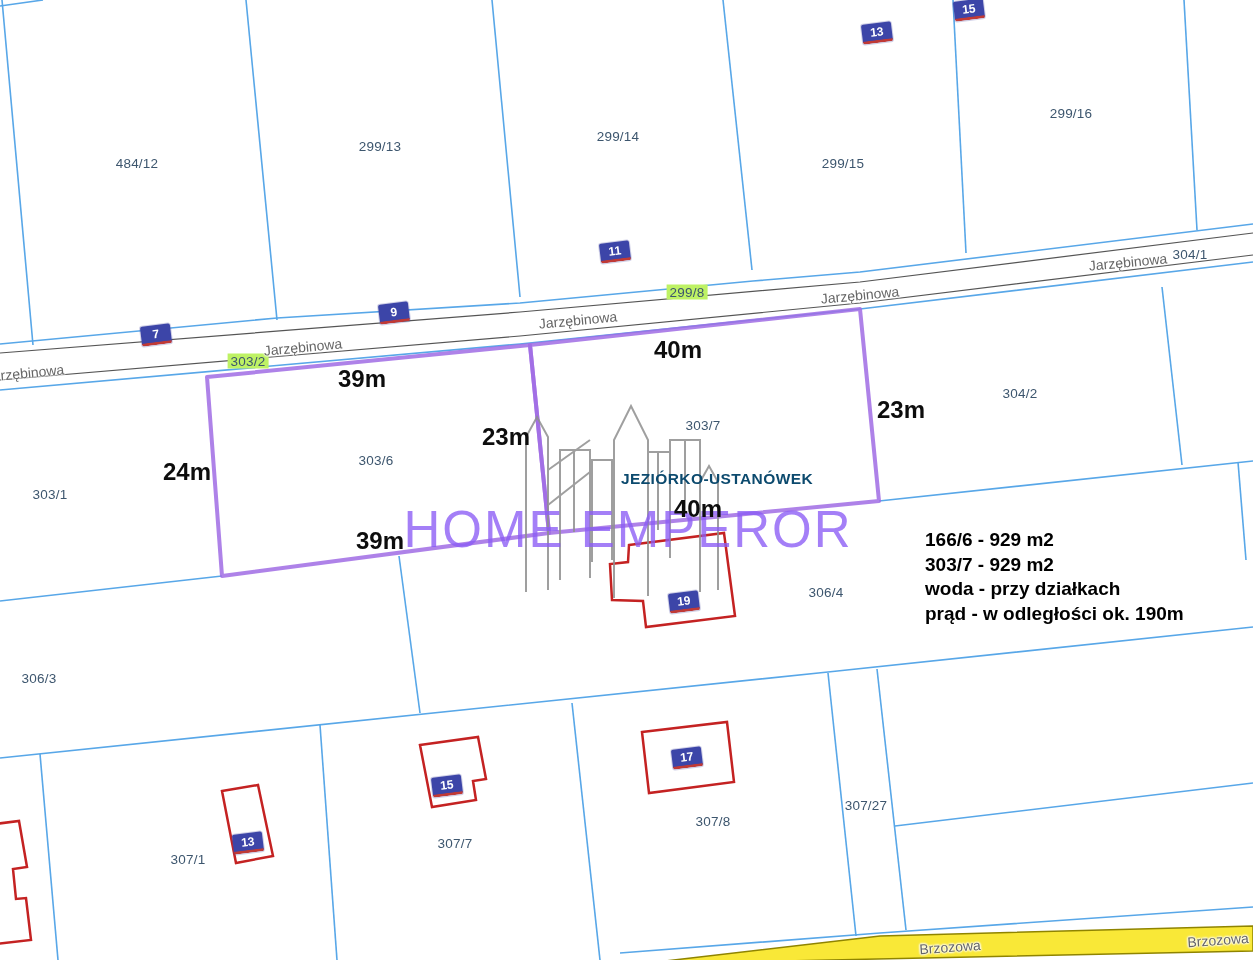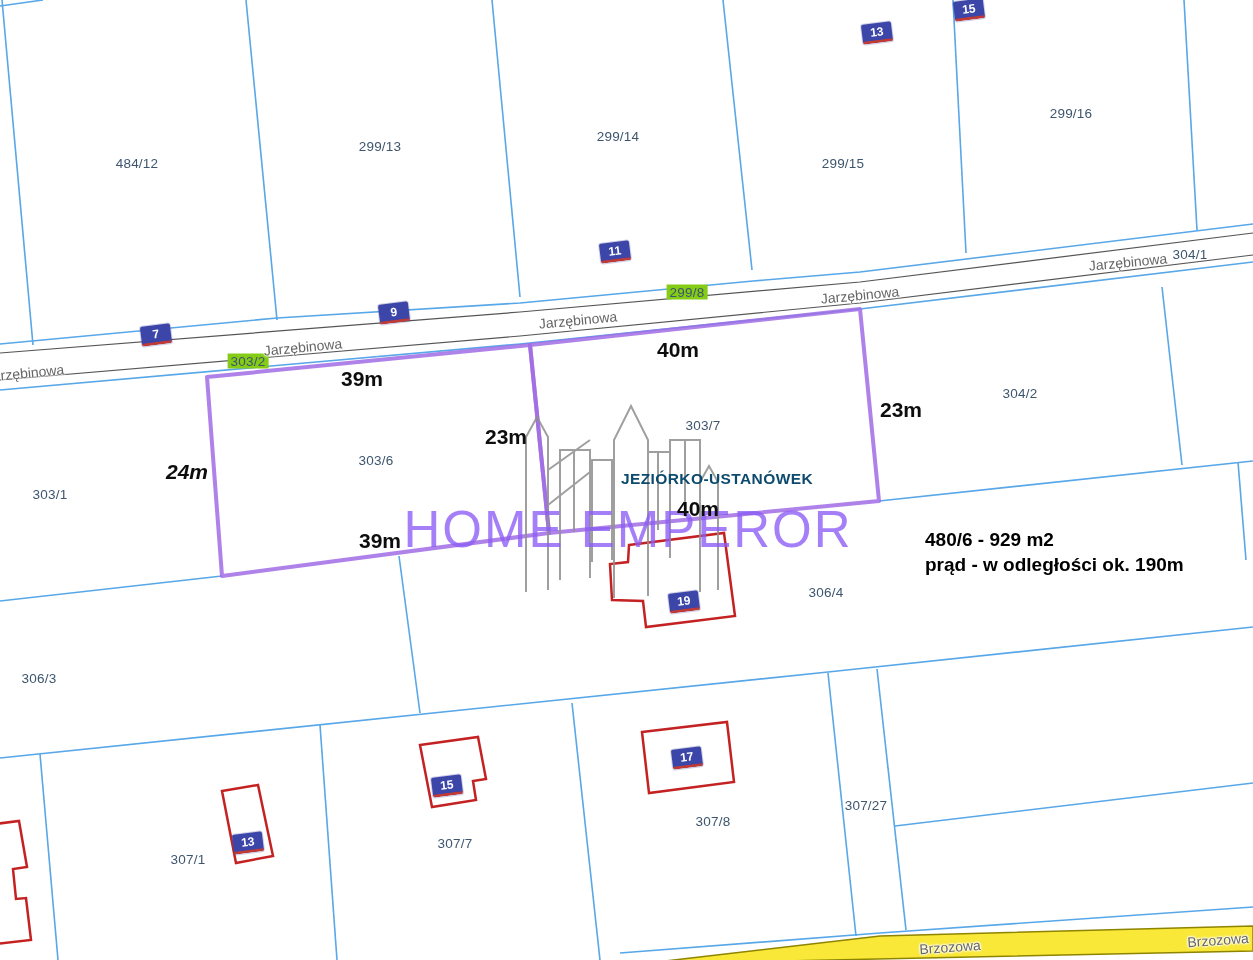--- a/index.html
+++ b/index.html
@@ -5,28 +5,28 @@
   html,body{margin:0;padding:0;background:#e8e8e8;}
   #map-canvas{
     position:relative;width:1253px;height:960px;background:#ffffff;
     overflow:hidden;font-family:"Liberation Sans",sans-serif;
   }
   #map-canvas svg{position:absolute;left:0;top:0;}
   .parcel-label{
     position:absolute;transform:translate(-50%,-50%);
     font-size:13.5px;color:#3D566E;white-space:nowrap;letter-spacing:.2px;
   }
-  .parcel-label.bg{background:#84cc16;padding:0 3px;}
+  .parcel-label.bg{background:#bef264;padding:0 3px;}
   .street-label{
     position:absolute;font-size:14px;color:#666666;white-space:nowrap;
     text-shadow:0 1px 2px #fff,0 -1px 2px #fff,1px 0 2px #fff,-1px 0 2px #fff;
   }
   .dim-label{
     position:absolute;transform:translate(-50%,-50%);
-    font-weight:bold;font-size:21px;color:#0d0d0d;white-space:nowrap;
+    font-weight:bold;font-size:24px;color:#0d0d0d;white-space:nowrap;
   }
   .badge{
     position:absolute;min-width:22px;height:16px;padding:1px 4px 0 4px;
     background:#3C45A8;border-bottom:3px solid #C03A36;border-radius:2px;
     color:#ffffff;font-weight:bold;font-size:12px;line-height:16px;text-align:center;
     transform:translate(-50%,-55%) rotate(-7deg);
     box-shadow:0 0 0 1px rgba(70,70,160,.25);
   }
   .watermark-text{
     position:absolute;left:628px;top:529px;transform:translate(-50%,-50%);
@@ -104,21 +104,23 @@
       <path d="M670,545 L670,440 L700,440 L700,543 M685,440 L685,512"></path>
       <path d="M700,592 L700,482 L709,466 L718,482 L718,590"></path>
     </g>
   </svg>
 
   <div class="watermark-text">HOME EMPEROR</div>
 
   <div class="location-label">JEZIÓRKO-USTANÓWEK</div>
 
   <div class="info-block" id="info-block">
-      <div>480/6 - 929 m2</div>
+      <div>166/6 - 929 m2</div>
+      <div>303/7 - 929 m2</div>
+      <div>woda - przy działkach</div>
       <div>prąd - w odległości ok. 190m</div>
     </div>
 
   <div id="labels-layer">
       <div class="parcel-label" style="left: 137px; top: 163px;">484/12</div>
       <div class="parcel-label" style="left: 380px; top: 146px;">299/13</div>
       <div class="parcel-label" style="left: 618px; top: 136px;">299/14</div>
       <div class="parcel-label" style="left: 843px; top: 123px; margin-top: 40px;">299/15</div>
       <div class="parcel-label" style="left: 1071px; top: 113px;">299/16</div>
       <div class="parcel-label" style="left: 1190px; top: 254px;">304/1</div>
@@ -138,21 +140,21 @@
       <div class="street-label" style="left: 303px; top: 347px; transform: translate(-50%, -50%) rotate(-5.5deg);">Jarzębinowa</div>
       <div class="street-label" style="left: 578px; top: 320px; transform: translate(-50%, -50%) rotate(-5.5deg);">Jarzębinowa</div>
       <div class="street-label" style="left: 860px; top: 295px; transform: translate(-50%, -50%) rotate(-5.5deg);">Jarzębinowa</div>
       <div class="street-label" style="left: 1128px; top: 262px; transform: translate(-50%, -50%) rotate(-5.5deg);">Jarzębinowa</div>
       <div class="street-label" style="left: 950px; top: 947px; transform: translate(-50%, -50%) rotate(-4deg);">Brzozowa</div>
       <div class="street-label" style="left: 1218px; top: 940px; transform: translate(-50%, -50%) rotate(-4deg);">Brzozowa</div>
       <div class="dim-label" style="left: 362px; top: 379px;">39m</div>
       <div class="dim-label" style="left: 678px; top: 350px;">40m</div>
       <div class="dim-label" style="left: 901px; top: 410px;">23m</div>
       <div class="dim-label" style="left: 506px; top: 437px;">23m</div>
-      <div class="dim-label" style="left: 187px; top: 472px; font-style: italic;">24m</div>
+      <div class="dim-label" style="left: 187px; top: 472px;">24m</div>
       <div class="dim-label" style="left: 380px; top: 541px;">39m</div>
       <div class="dim-label" style="left: 698px; top: 509px;">40m</div>
       <div class="badge" style="left: 156px; top: 336px;">7</div>
       <div class="badge" style="left: 394px; top: 314px;">9</div>
       <div class="badge" style="left: 615px; top: 253px;">11</div>
       <div class="badge" style="left: 877px; top: 34px;">13</div>
       <div class="badge" style="left: 969px; top: 11px;">15</div>
       <div class="badge" style="left: 684px; top: 603px;">19</div>
       <div class="badge" style="left: 687px; top: 759px;">17</div>
       <div class="badge" style="left: 447px; top: 787px;">15</div>

